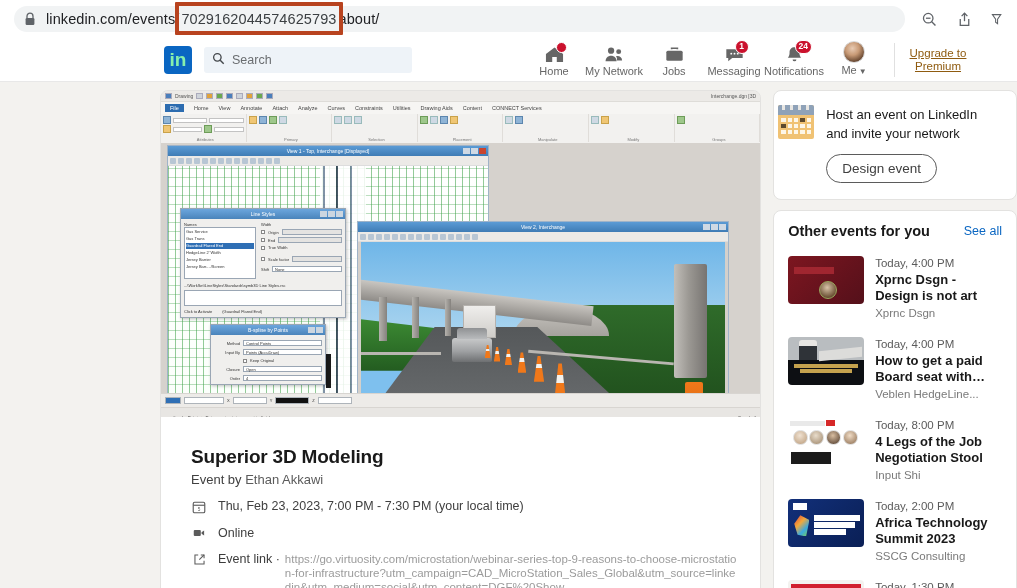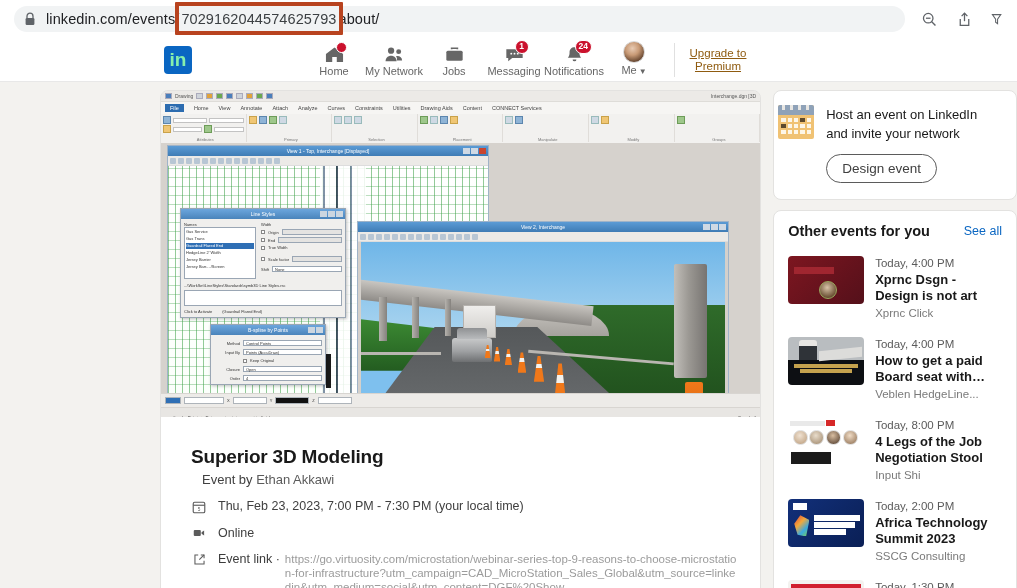--- a/index.html
+++ b/index.html
@@ -319,21 +319,21 @@
   }
   .cad-msg { font-size: 4.5px; color: #555; }
   .cad-white-strip { position: absolute; left:0; right:0; bottom:0; height: 12px; background:#fff; }
 
   
   .event-body { padding: 16px 20px 10px 30px; }
   .event-title {
     font-size: 19px; font-weight: bold; color: #191919;
     line-height: 24px; letter-spacing: -.2px;
   }
-  .event-by { font-size: 13px; color: #404040; margin-top: 3px; margin-left: 11px; }
+  .event-by { font-size: 13px; color: #404040; margin-top: 3px; }
   .event-by b { font-weight: normal; color: #5b5b5b; }
   .detail-row {
     display: flex; align-items: flex-start; gap: 11px;
     margin-top: 12px; font-size: 12.5px; color: #404040;
   }
   .detail-row .di { flex: none; width: 16px; display: flex; justify-content: center; padding-top: 1px; }
   .detail-link-wrap { display: flex; gap: 5px; align-items: flex-start; }
   .detail-link-label { white-space: nowrap; color: #3b3b3b; }
   .detail-link-url {
     color: #9b9b9b; font-size: 11.5px; line-height: 14px;
@@ -455,20 +455,29 @@
     <span>
       <svg viewBox="0 0 20 20" width="14" height="17">
           <path d="M2 3 L14 3 L9.4 9.4 L9.4 16 L6.6 14 L6.6 9.4 Z" fill="none" stroke="#5f6368" stroke-width="1.5"></path>
         </svg>
     </span>
   </div>
 </div>
 
 <div class="ln-nav">
   <div class="ln-logo">in</div>
+  <div class="ln-search">
+    <span>
+      <svg viewBox="0 0 16 16" width="13" height="13">
+          <circle cx="6.6" cy="6.6" r="4.6" fill="none" stroke="#43474b" stroke-width="1.6"></circle>
+          <line x1="10.1" y1="10.1" x2="14.4" y2="14.4" stroke="#43474b" stroke-width="1.8"></line>
+        </svg>
+    </span>
+    <input class="ln-search-input" placeholder="Search" style="">
+  </div>
 
   <div class="nav-items">
 
     <div class="nav-item">
       <span class="ico">
         <svg viewBox="0 0 22 20" width="21" height="19">
             <path d="M11 2.5 L20 9.4 L20 18 L13.4 18 L13.4 12.6 L8.6 12.6 L8.6 18 L2 18 L2 9.4 Z" fill="#666"></path>
           </svg>
         <span class="badge dot"></span>
       </span>
@@ -943,21 +952,21 @@
       </div>
 
       <div class="event-item">
         <span class="thumb th-xprnc">
             <span class="band"></span>
             <span class="av"></span>
           </span>
         <span class="ev-meta">
           <span class="ev-time" style="display:block">Today, 4:00 PM</span>
           <span class="ev-name">Xprnc Dsgn - Design is not art</span>
-          <span class="ev-org" style="display:block">Xprnc Click</span>
+          <span class="ev-org" style="display:block">Xprnc Dsgn</span>
         </span>
       </div>
 
       <div class="event-item">
         <span class="thumb th-board">
             <span class="person"></span>
             <span class="table"></span>
             <span class="txt"></span>
             <span class="txt2"></span>
           </span>

